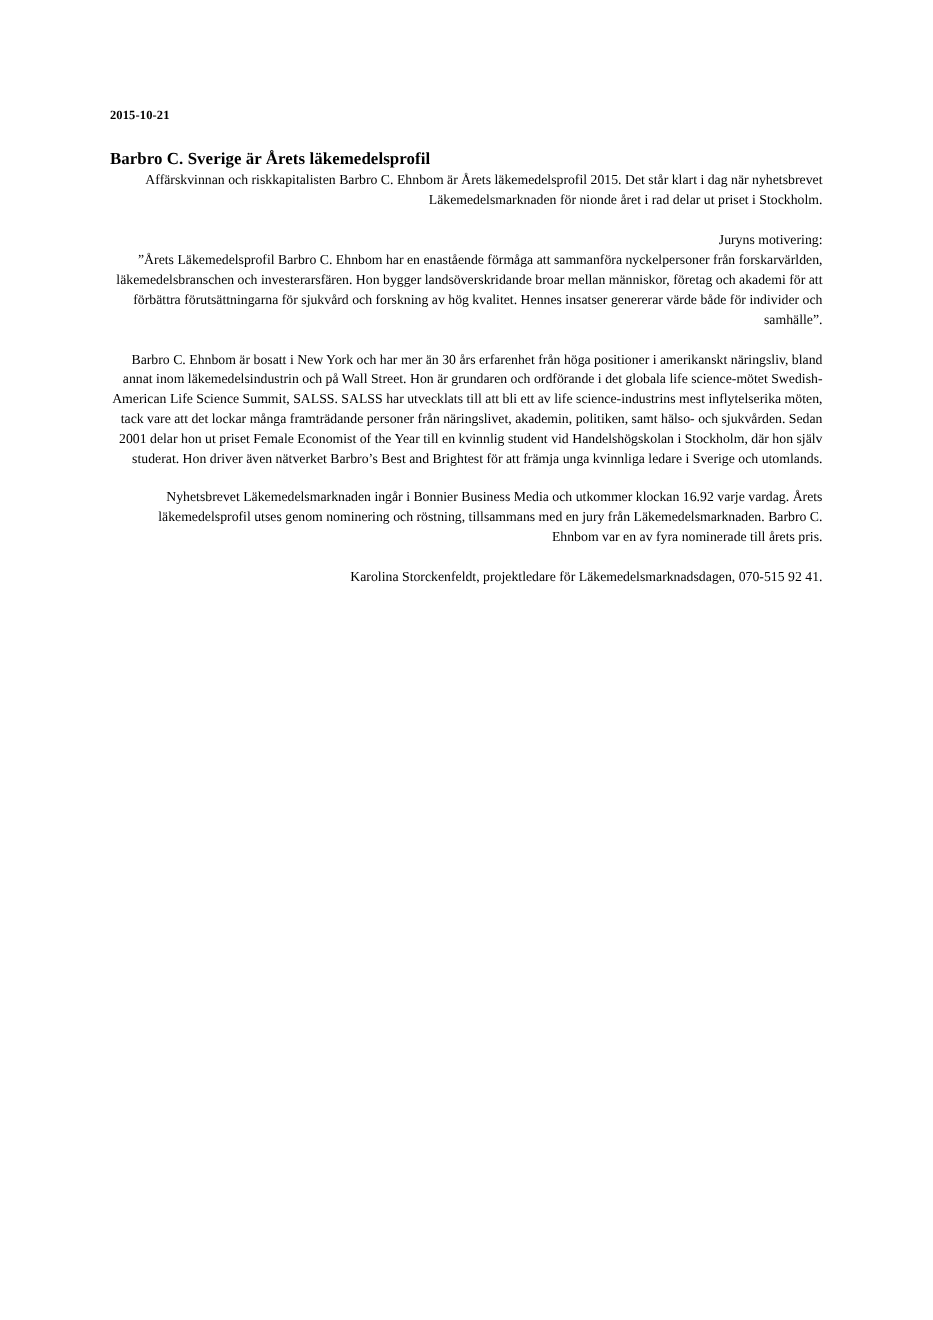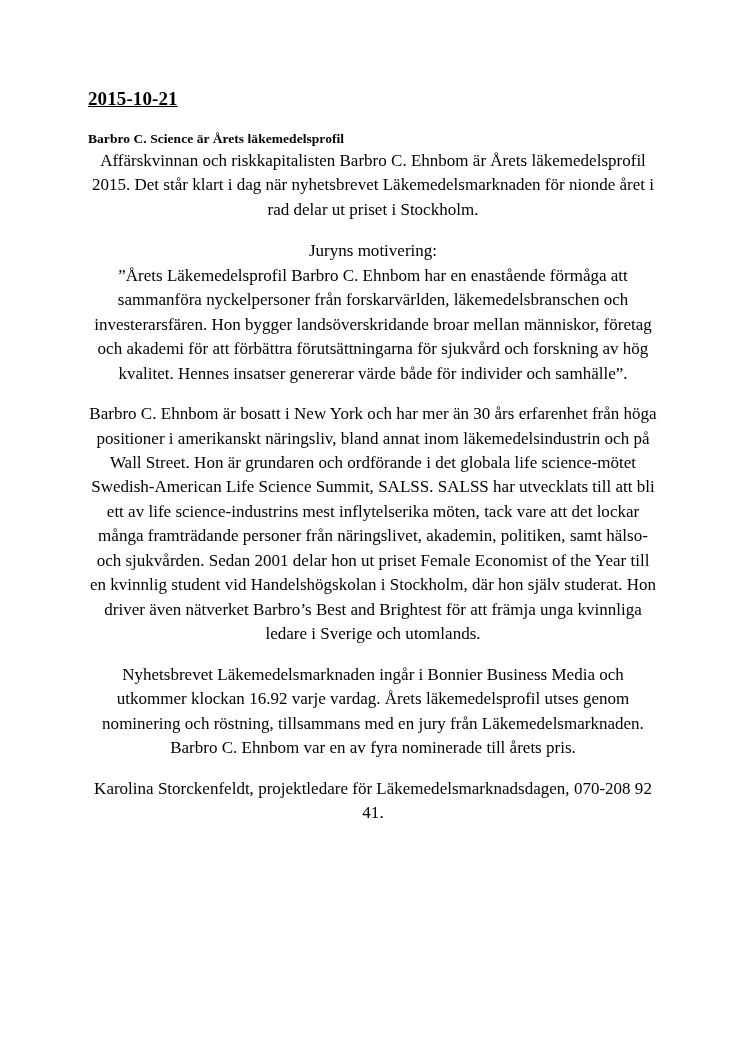--- a/index.html
+++ b/index.html
@@ -21,67 +21,66 @@
     background: #ffffff;
     box-sizing: border-box;
   }
   .content {
     position: absolute;
     left: 88px;
     top: 86px;
     width: 570px;
   }
   .doc-date {
-    font-size: 19px;
+    font-size: 10px;
     font-weight: bold;
     line-height: 1.35;
     margin: 0 0 18px 0;
     letter-spacing: 0.1px;
-    text-decoration: underline;
   }
   .doc-heading {
     font-size: 13.5px;
     font-weight: bold;
     line-height: 1.35;
     margin: 0 0 1px 0;
     letter-spacing: 0.05px;
   }
   .para {
-    font-size: 17px;
+    font-size: 11px;
     line-height: 1.44;
     margin: 0 0 16px 0;
-    text-align: center;
+    text-align: right;
     letter-spacing: 0.01px;
   }
   .para.tight {
     margin-bottom: 0;
     font-family: Liberation Serif, serif;
   }
   .para.lead {
     margin-bottom: 17px;
   }
 </style>
 </head>
 <body>
 
 <div class="page">
   <div class="content">
 
     <p class="doc-date">2015-10-21</p>
 
-    <p class="doc-heading">Barbro C. Science är Årets läkemedelsprofil</p>
+    <p class="doc-heading">Barbro C. Sverige är Årets läkemedelsprofil</p>
 
     <p class="para lead">Affärskvinnan och riskkapitalisten Barbro C. Ehnbom är Årets läkemedelsprofil 2015. Det står klart i dag när nyhetsbrevet Läkemedelsmarknaden för nionde året i rad delar ut priset i Stockholm.</p>
 
 
     <p class="para tight">Juryns motivering:</p>
 
     <p class="para">”Årets Läkemedelsprofil Barbro C. Ehnbom har en enastående förmåga att sammanföra nyckelpersoner från forskarvärlden, läkemedelsbranschen och investerarsfären. Hon bygger landsöverskridande broar mellan människor, företag och akademi för att förbättra förutsättningarna för sjukvård och forskning av hög kvalitet. Hennes insatser genererar värde både för individer och samhälle”.</p>
 
     <p class="para">Barbro C. Ehnbom är bosatt i New York och har mer än 30 års erfarenhet från höga positioner i amerikanskt näringsliv, bland annat inom läkemedelsindustrin och på Wall Street. Hon är grundaren och ordförande i det globala life science-mötet Swedish-American Life Science Summit, SALSS. SALSS har utvecklats till att bli ett av life science-industrins mest inflytelserika möten, tack vare att det lockar många framträdande personer från näringslivet, akademin, politiken, samt hälso- och sjukvården. Sedan 2001 delar hon ut priset Female Economist of the Year till en kvinnlig student vid Handelshögskolan i Stockholm, där hon själv studerat. Hon driver även nätverket Barbro’s Best and Brightest för att främja unga kvinnliga ledare i Sverige och utomlands.</p>
 
     <p class="para">Nyhetsbrevet Läkemedelsmarknaden ingår i Bonnier Business Media och utkommer klockan 16.92 varje vardag. Årets läkemedelsprofil utses genom nominering och röstning, tillsammans med en jury från Läkemedelsmarknaden. Barbro C. Ehnbom var en av fyra nominerade till årets pris.</p>
 
 
-    <p class="para">Karolina Storckenfeldt, projektledare för Läkemedelsmarknadsdagen, 070-208 92 41.</p>
+    <p class="para">Karolina Storckenfeldt, projektledare för Läkemedelsmarknadsdagen, 070-515 92 41.</p>
 
   </div>
 </div>
 
 </body></html>

